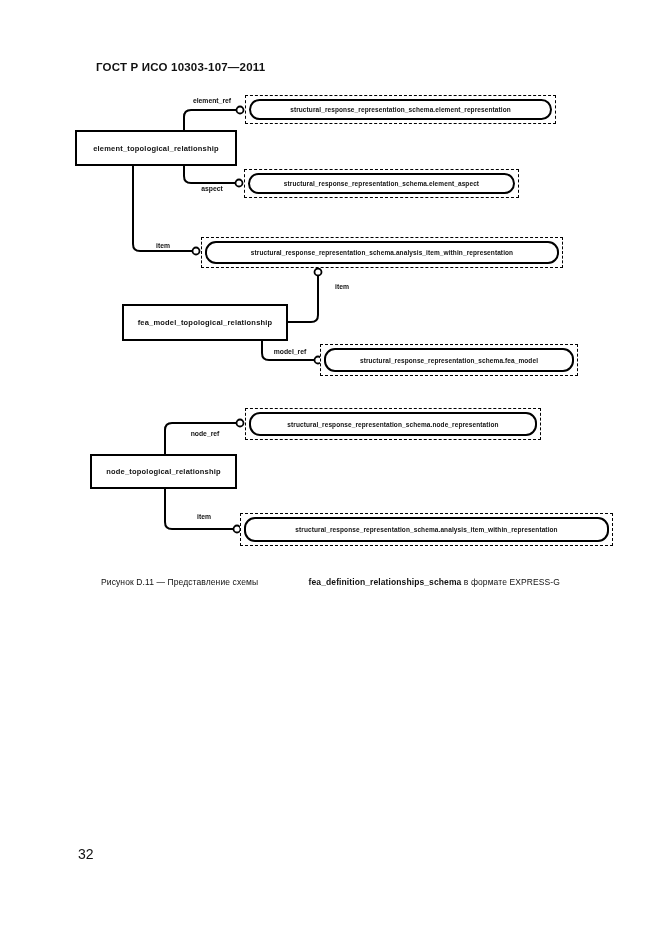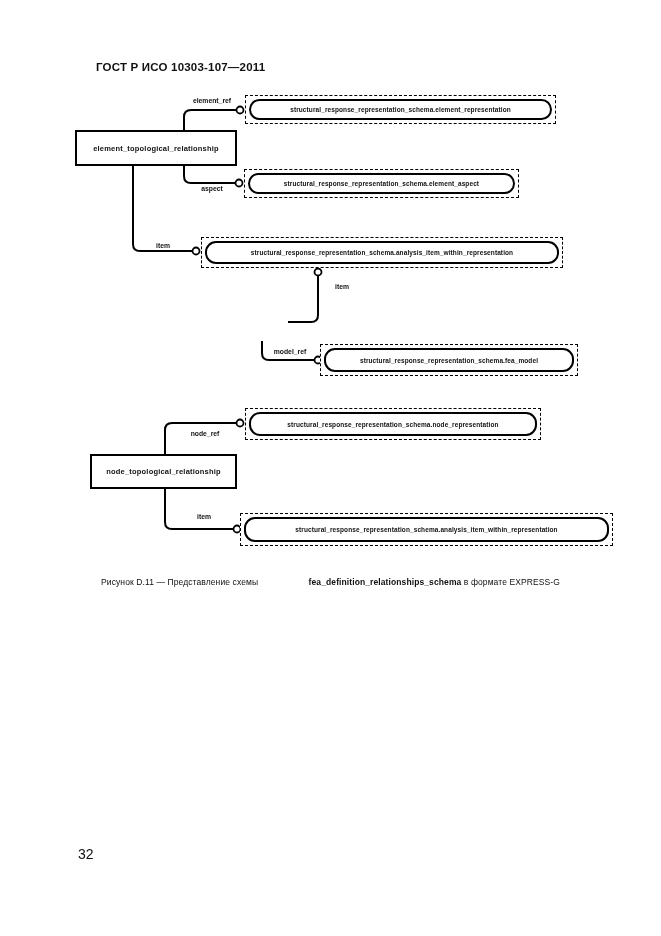--- a/index.html
+++ b/index.html
@@ -88,20 +88,23 @@
     <path d="M 165 454 L 165 430 Q 165 423 172 423 L 236 423"></path>
     <circle cx="240" cy="423" r="3.5"></circle>
 
     <path d="M 165 489 L 165 522 Q 165 529 172 529 L 233 529"></path>
     <circle cx="237" cy="529" r="3.5"></circle>
   </svg>
 
   <div class="entity e1">
     <span>element_topological_relationship</span>
   </div>
+  <div class="entity e2">
+    <span>fea_model_topological_relationship</span>
+  </div>
   <div class="entity e3">
     <span>node_topological_relationship</span>
   </div>
 
   <div class="refnode r1">
     <div class="oval">
       <span>structural_response_representation_schema.element_representation</span>
     </div>
   </div>
   <div class="refnode r2">

